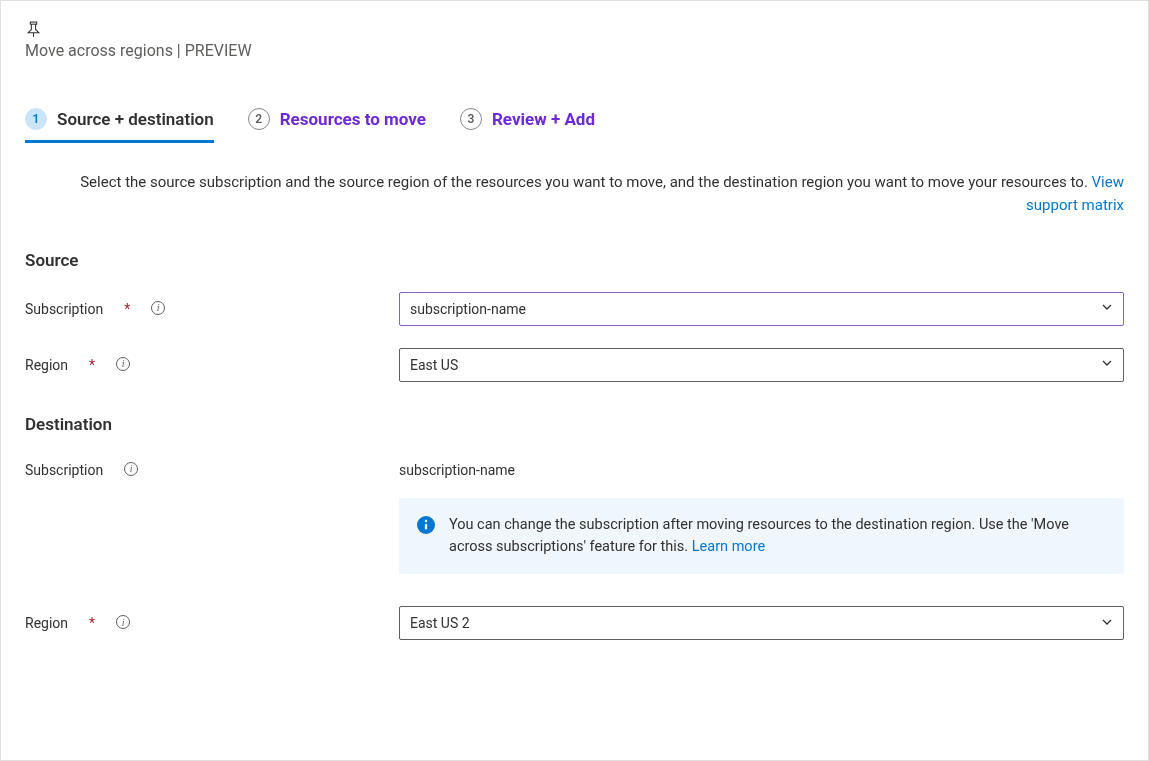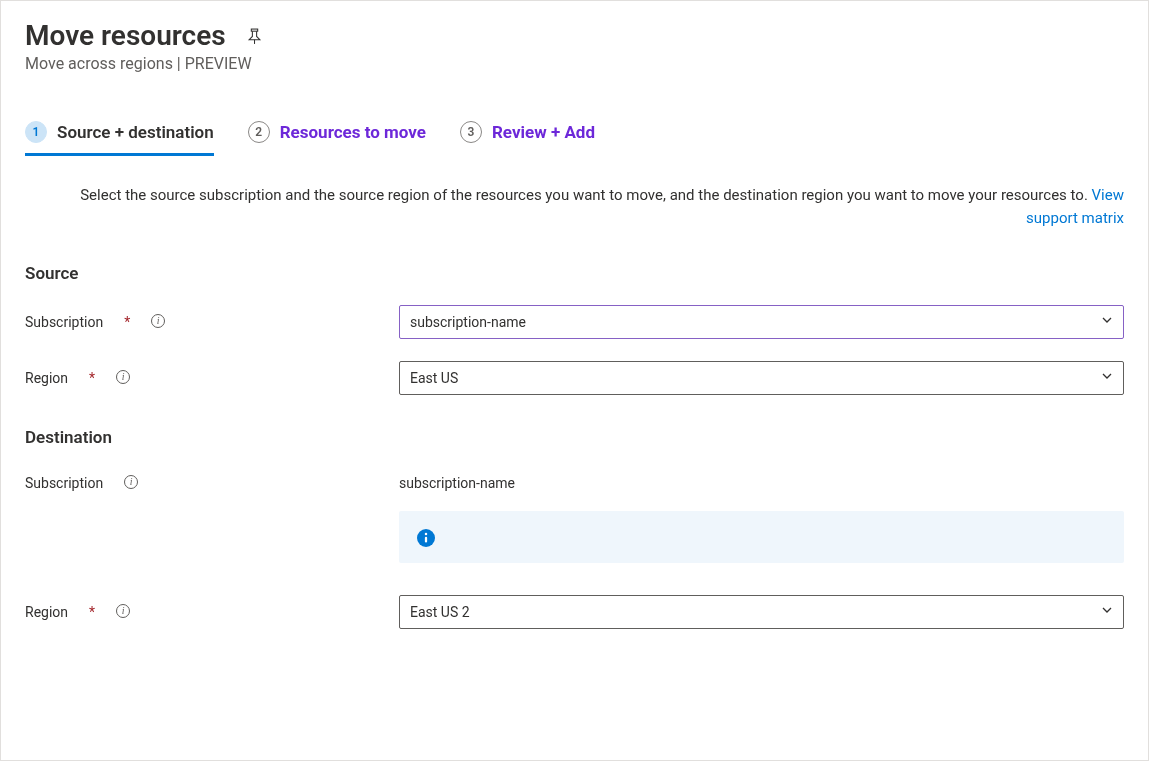--- a/index.html
+++ b/index.html
@@ -187,21 +187,20 @@
       line-height: 1.55;
       color: #323130;
     }
   </style>
 </head>
 <body>
 
 <div class="container">
 
   <div class="header-row">
-    <h1 class="page-title">Move resources</h1>
     <span class="pin-icon">
       <svg width="17" height="17" viewBox="0 0 16 16" fill="none" stroke="#323130" stroke-width="1">
         <rect x="5" y="1" width="6" height="2"></rect>
         <path d="M6 3 L6 8 L3 11 L13 11 L10 8 L10 3"></path>
         <line x1="8" y1="11" x2="8" y2="15"></line>
       </svg>
     </span>
   </div>
   <div class="subtitle">Move across regions | PREVIEW</div>
 
@@ -271,20 +270,23 @@
   </div>
 
   <div class="info-box">
     <span class="info-box-icon">
       <svg width="18" height="18" viewBox="0 0 16 16">
         <circle cx="8" cy="8" r="8" fill="#0078d4"></circle>
         <circle cx="8" cy="4.5" r="1.1" fill="#fff"></circle>
         <rect x="7" y="6.8" width="2" height="5.2" rx="1" fill="#fff"></rect>
       </svg>
     </span>
+    <div class="info-box-text">
+      <span>You can change the subscription after moving resources to the destination region. Use the 'Move across subscriptions' feature for this. </span><a class="link">Learn more</a>
+    </div>
   </div>
 
   <div class="form-row" style="margin-top:32px">
     <div class="form-label-cell">
       <span>Region</span>
       <span class="required">*</span>
       <span class="info-icon">i</span>
     </div>
     <div class="form-control-cell">
       <div class="dropdown">

